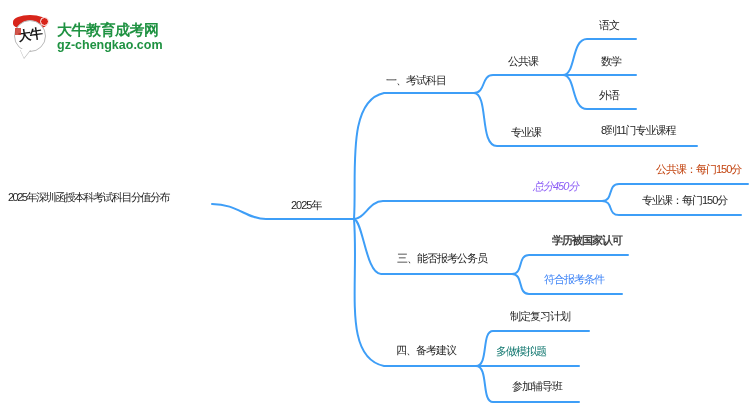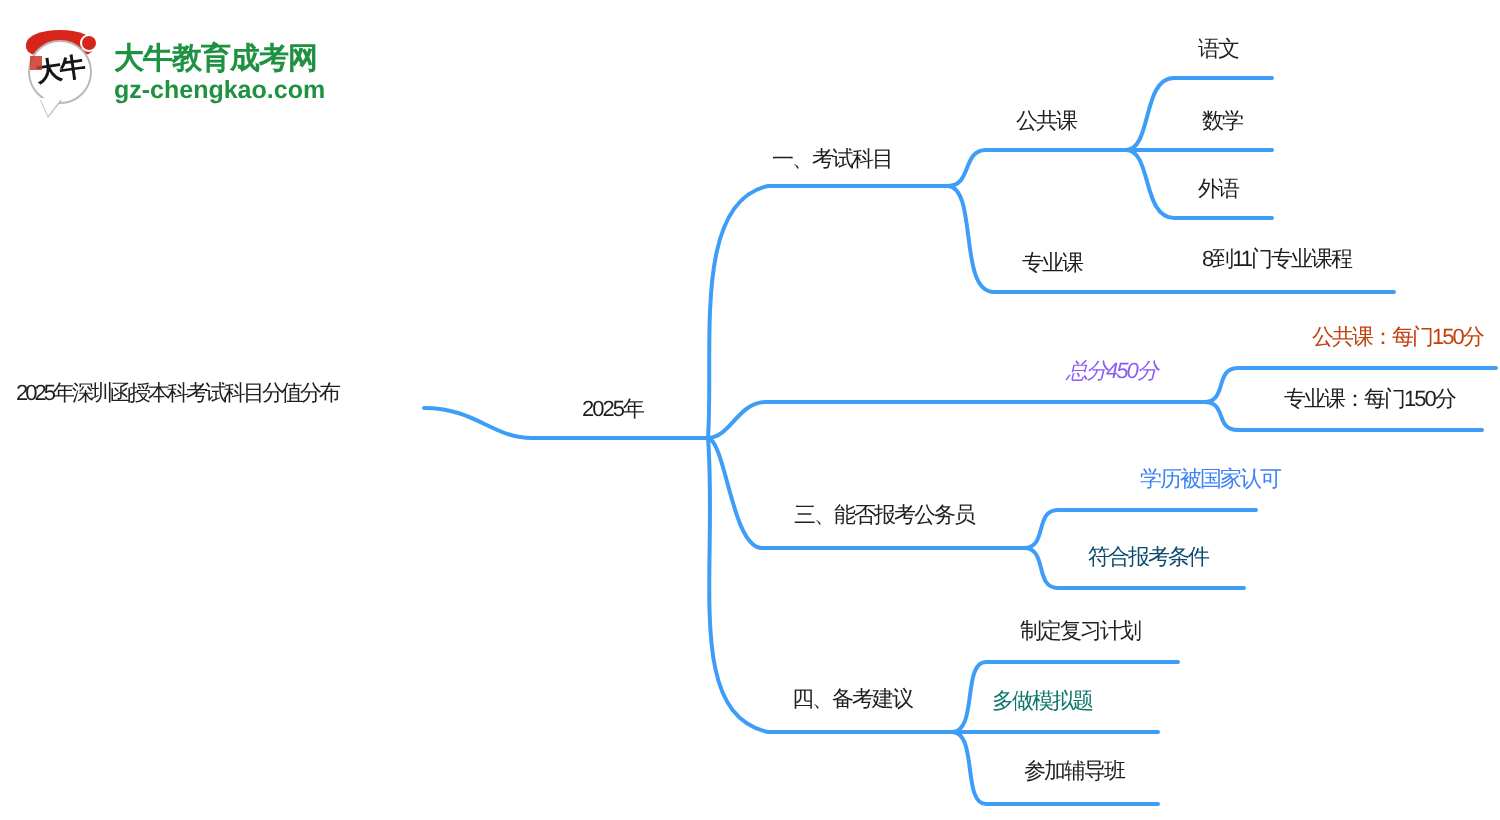--- a/index.html
+++ b/index.html
@@ -97,21 +97,21 @@
   <div class="label" style="left: 601px; top: 53px; color: rgb(31, 31, 31);">数学</div>
   <div class="label" style="left: 599px; top: 87px; color: rgb(31, 31, 31);">外语</div>
   <div class="label" style="left: 511px; top: 124px; color: rgb(31, 31, 31);">专业课</div>
   <div class="label" style="left: 601px; top: 122px; color: rgb(31, 31, 31);">8到11门专业课程</div>
 
   <div class="label" style="left: 533px; top: 178px; color: #8b5cf6; font-style: italic;">总分450分</div>
   <div class="label" style="left: 640px; top: 161px; color: #c2410c; margin-left: 16px;">公共课：每门150分</div>
   <div class="label" style="left: 642px; top: 192px; color: rgb(31, 31, 31);">专业课：每门150分</div>
 
   <div class="label" style="left: 397px; top: 250px; color: rgb(31, 31, 31);">三、能否报考公务员</div>
-  <div class="label" style="left: 570px; top: 232px; color: #3b82f6;">学历被国家认可</div>
-  <div class="label" style="left: 544px; top: 271px; color: #0c4a6e;">符合报考条件</div>
+  <div class="label" style="left: 552px; top: 232px; color: #404040; font-weight: bold;">学历被国家认可</div>
+  <div class="label" style="left: 544px; top: 271px; color: #3b82f6;">符合报考条件</div>
 
   <div class="label" style="left: 396px; top: 342px; color: rgb(31, 31, 31);">四、备考建议</div>
   <div class="label" style="left: 510px; top: 308px; color: rgb(31, 31, 31);">制定复习计划</div>
   <div class="label" style="left: 496px; top: 343px; color: #0f766e;">多做模拟题</div>
   <div class="label" style="left: 512px; top: 378px; color: rgb(31, 31, 31);">参加辅导班</div>
 
 </div>
 
 </body></html>

